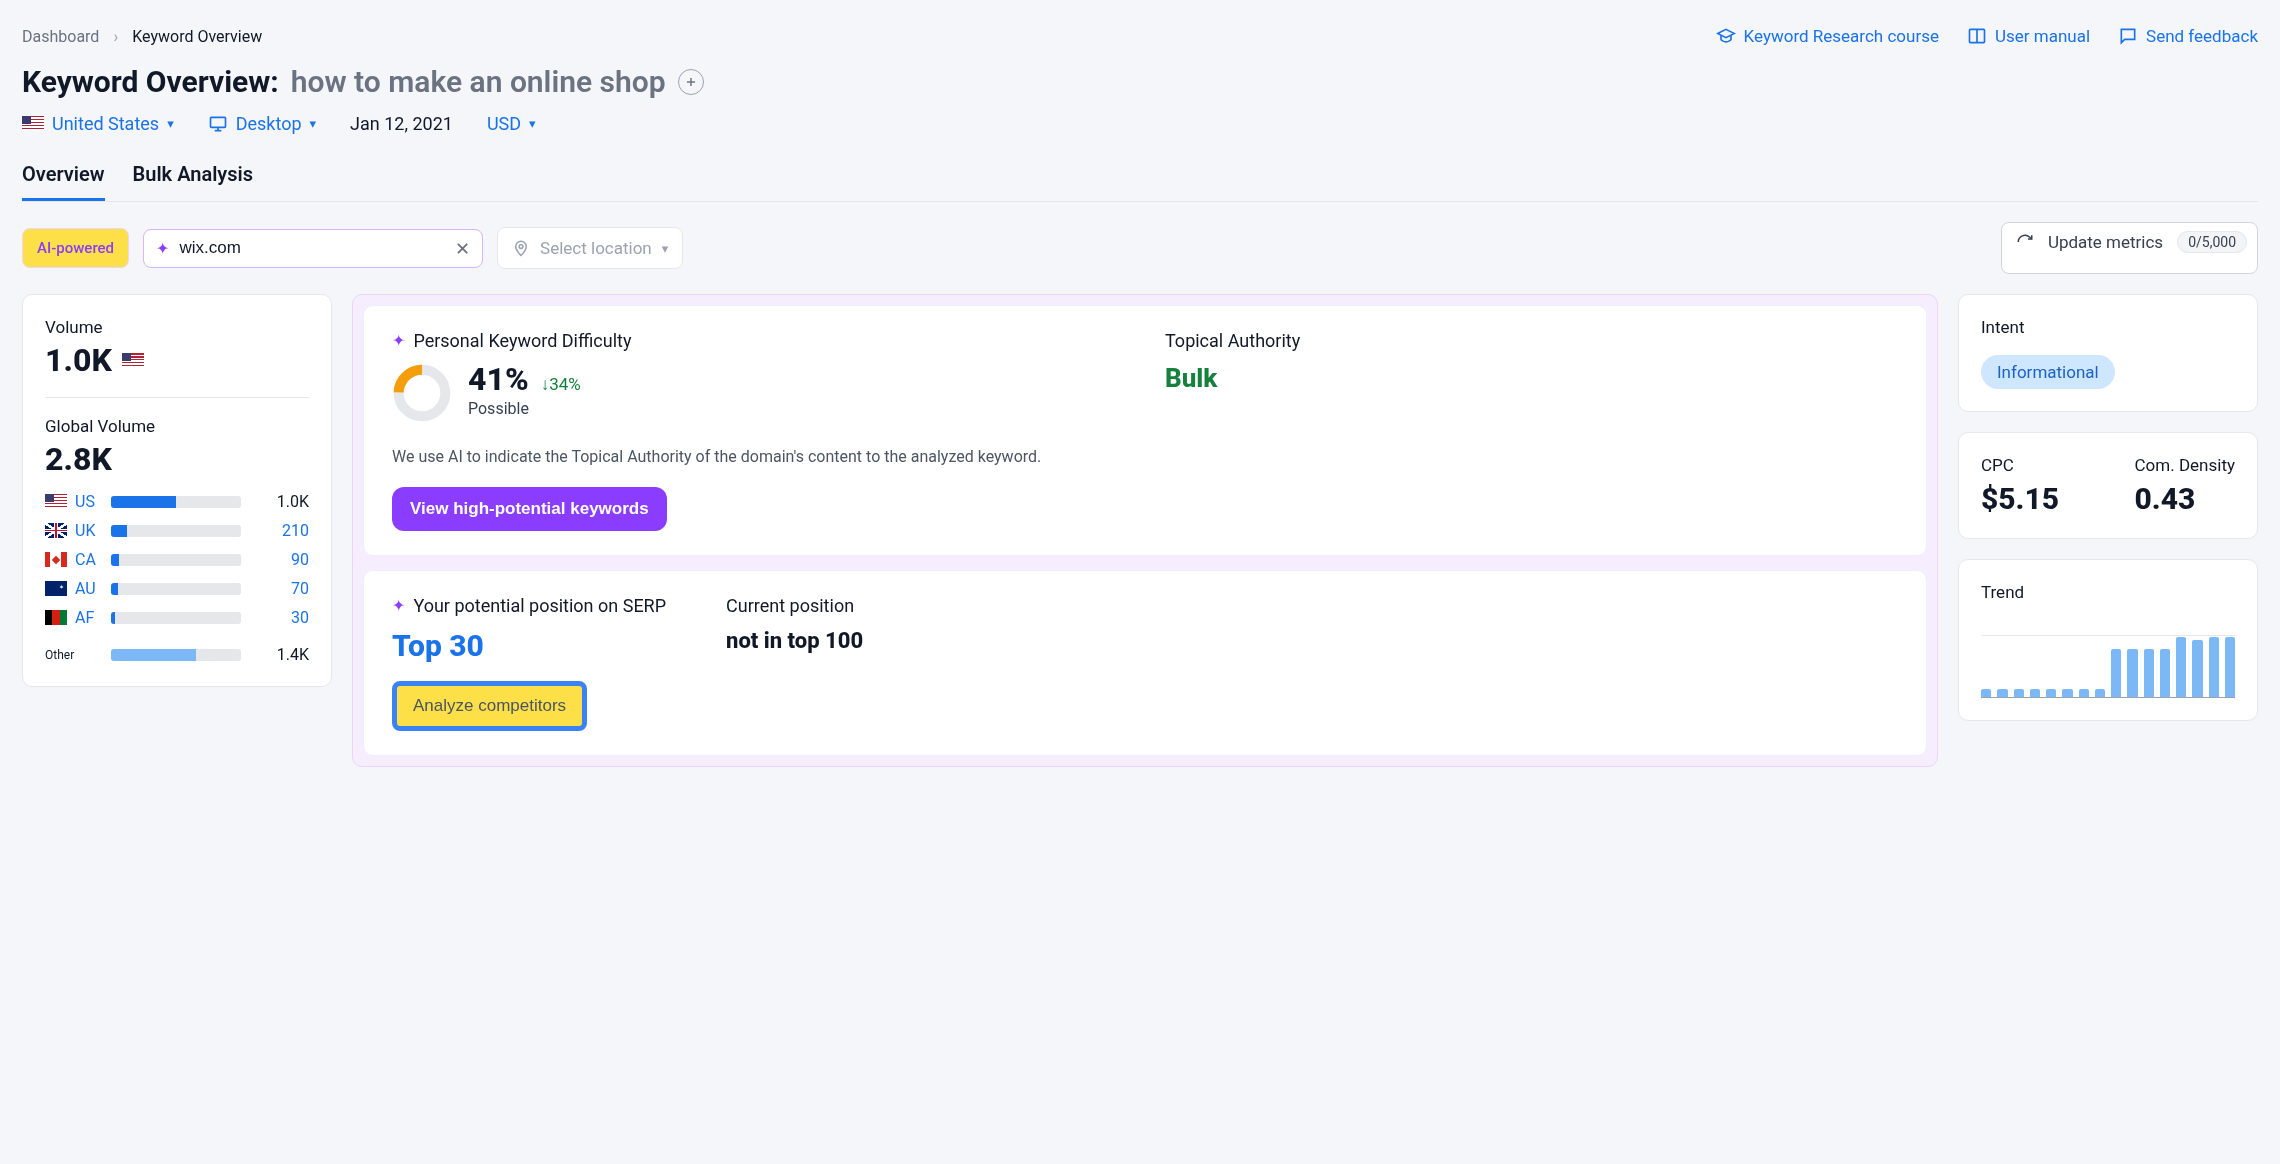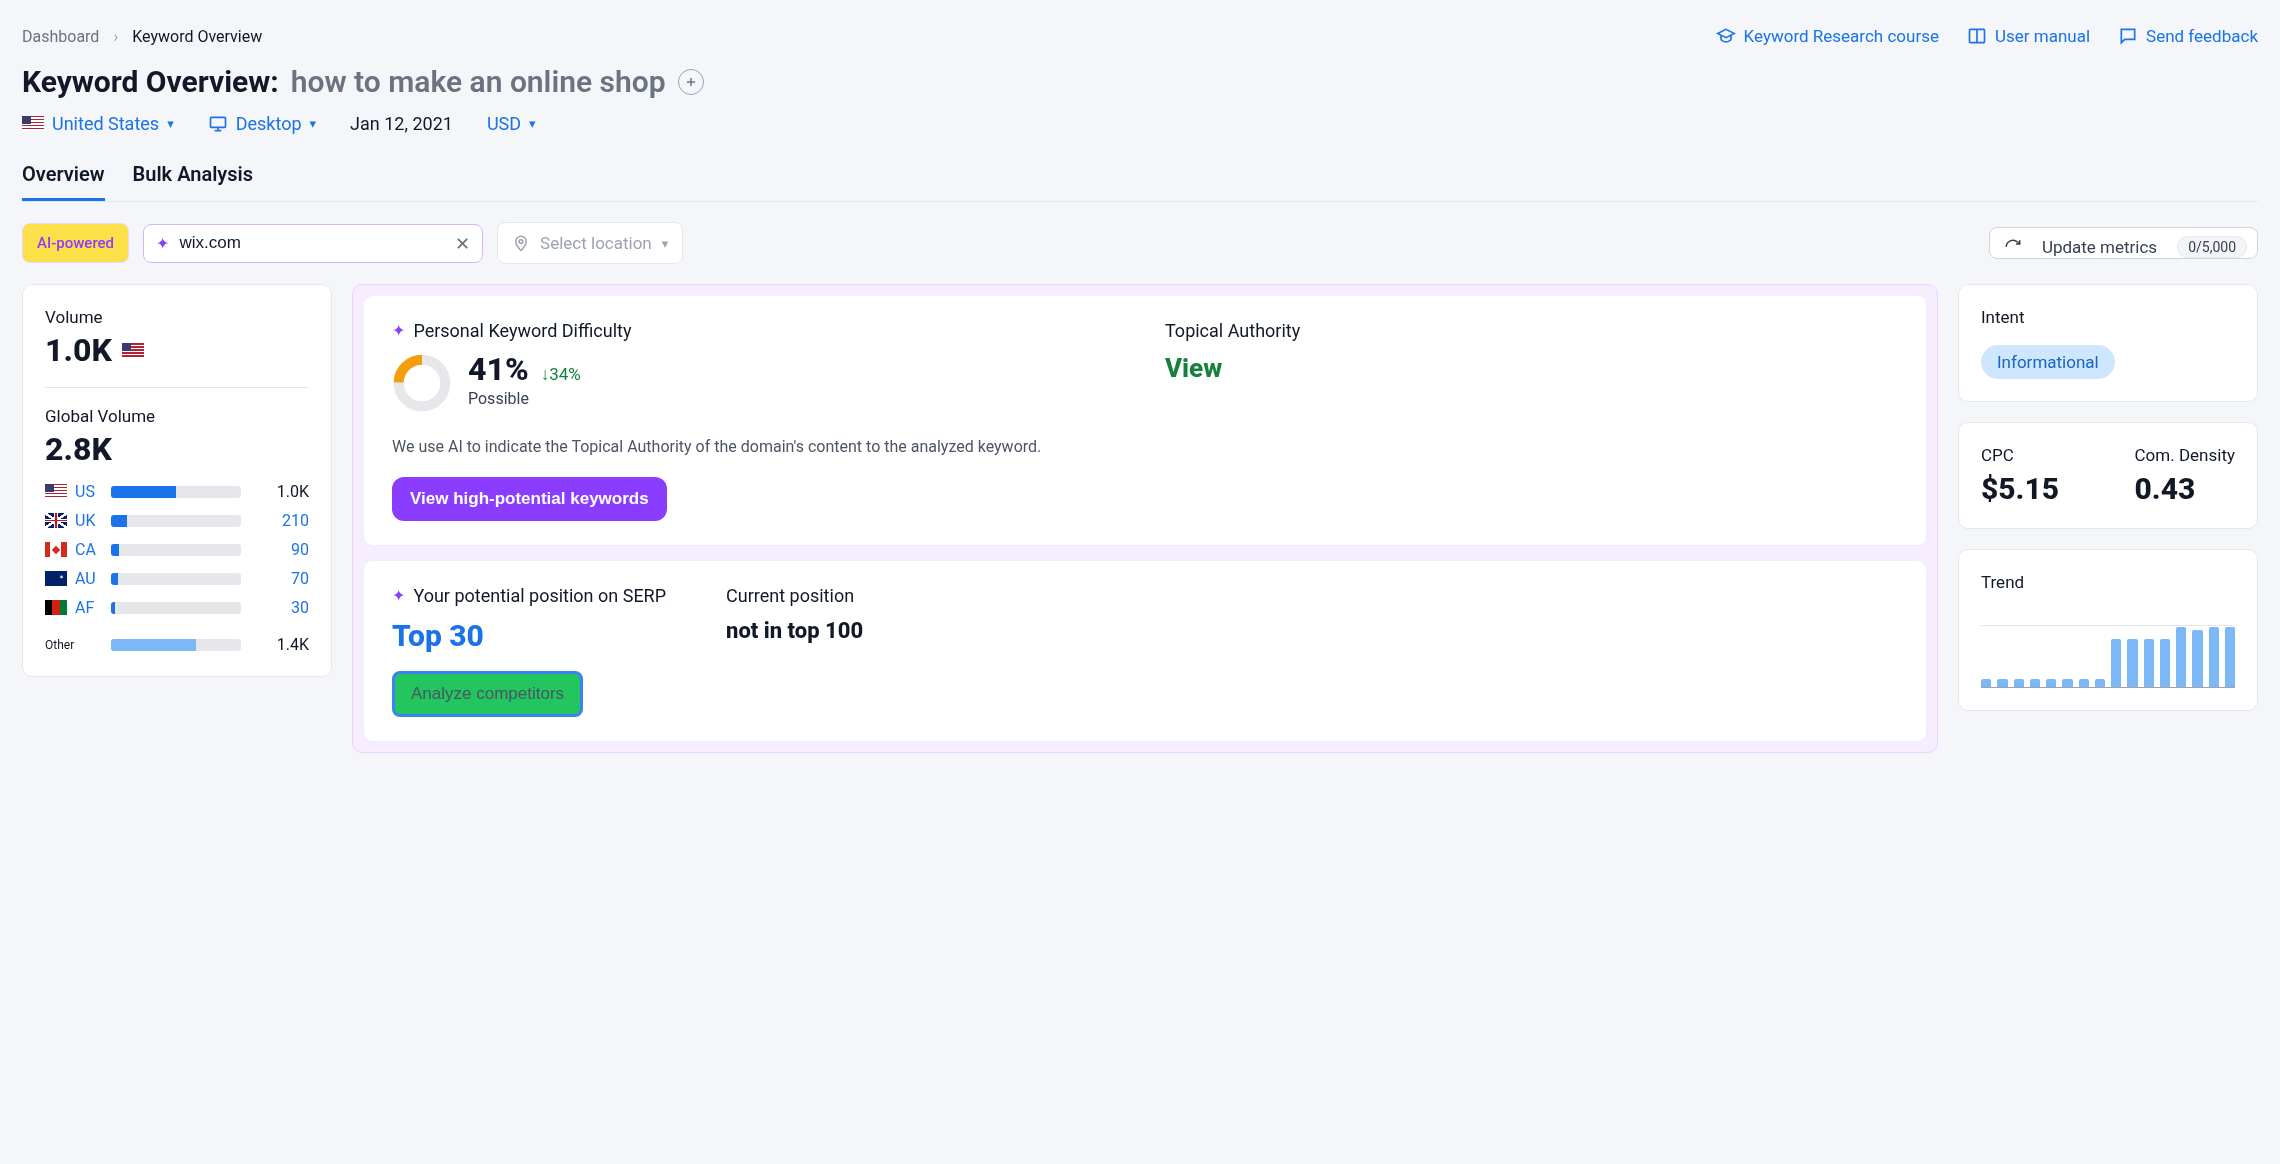--- a/index.html
+++ b/index.html
@@ -38,21 +38,21 @@
   .tab { padding-bottom: 12px; font-size: 20px; font-weight: 600; color: #111827; cursor: pointer; }
   .tab.active { color: #111827; border-bottom: 3px solid #1a73e8; }
   .toolbar { display: flex; align-items: center; gap: 14px; margin-bottom: 20px; }
   .ai-badge { background: #fde047; color: #8b3dff; border: 1px solid #e9d5ff; padding: 10px 14px; border-radius: 8px; font-size: 15px; font-weight: 500;}
   .domain-input-wrap { position: relative; display: flex; align-items: center; background: #fff; border: 1.5px solid #d8b4fe; border-radius: 8px; padding: 8px 12px; min-width: 340px; gap:10px;}
   .sparkle { color: #8b3dff; font-size: 16px; }
   .domain-input { border: none; outline: none; font-size: 17px; font-weight: 500; color: #111827; flex:1; }
   .clear-x { color: #6b7280; cursor: pointer; font-size: 18px;}
   .loc-select { display: flex; align-items: center; gap: 10px; background: #fff; border: 1px solid #e5e7eb; border-radius: 8px; padding: 10px 14px; color: #9ca3af; font-size: 17px; cursor: pointer; }
   .spacer { flex: 1; }
-  .update-btn { display: flex; align-items: center; gap: 20px; background: #fff; border: 1px solid #d1d5db; border-radius: 8px; padding: 8px 10px 0 14px; font-size: 17px; color: #374151; cursor: pointer; }
+  .update-btn { display: flex; align-items: center; gap: 14px; background: #fff; border: 1px solid #d1d5db; border-radius: 8px; padding: 8px 10px 20px 14px; font-size: 17px; color: #374151; cursor: pointer; }
   .quota-pill { background: #f3f4f6; border: 1px solid #e5e7eb; border-radius: 999px; padding: 2px 10px; font-size: 14px; color: #374151;}
   .grid { display: grid; grid-template-columns: 310px 1fr 300px; gap: 20px; align-items: start;}
   .card { background: #fff; border: 1px solid #e5e7eb; border-radius: 10px; padding: 22px; }
   .vol-title { font-size: 17px; color: #111827; margin-bottom: 4px; }
   .vol-big { font-size: 32px; font-weight: 800; display:flex; align-items:center; gap:10px;}
   .divider { height:1px; background:#e5e7eb; margin: 18px 0; }
   .gv-rows { margin-top: 14px; display:flex; flex-direction:column; gap:10px;}
   .gv-row { display: grid; grid-template-columns: 22px 28px 1fr 60px; align-items: center; gap: 8px; }
   .gv-cc { color: #1a73e8; font-size: 16px;}
   .bar-bg { height: 12px; background: #e5e7eb; border-radius: 3px; position: relative; overflow:hidden;}
@@ -70,21 +70,21 @@
   .donut { position:relative; width:60px; height:60px;}
   .pkd-pct { font-size:32px; font-weight:800; line-height:1;}
   .pkd-delta { color:#15803d; font-size:17px;}
   .pkd-sub { color:#374151; font-size:16px; margin-top:4px;}
   .ta-high { color:#16803d; font-size:26px; font-weight:800;}
   .ai-desc { color:#4b5563; font-size:16px; line-height:1.5; margin: 6px 0 18px 0;}
   .purple-btn { background:#8b3dff; color:#fff; border:none; border-radius:12px; padding:12px 18px; font-size:17px; font-weight:600; cursor:pointer;}
   .serp-row { display:flex; gap:60px;}
   .pot-val { color:#1a73e8; font-size:30px; font-weight:800; margin-top:6px;}
   .cur-val { color:#111827; font-size:22px; font-weight:800; margin-top:6px;}
-  .outline-btn { background:#22c55e; border:3px solid #3b82f6; color:#4b5563; border-radius:8px; padding:10px 16px; font-size:17px; cursor:pointer; margin-top:18px;}
+  .outline-btn { background:#fde047; border:5px solid #3b82f6; color:#4b5563; border-radius:8px; padding:10px 16px; font-size:17px; cursor:pointer; margin-top:18px;}
   .right-col { display:flex; flex-direction:column; gap:20px;}
   .intent-pill { background:#cfe6ff; color:#1a63c6; border-radius:999px; padding:7px 16px; font-size:17px; display:inline-block; margin-top:12px;}
   .cpc-row { display:flex; justify-content:space-between; gap:20px; }
   .metric-title { font-size:17px; color:#111827; margin-bottom:6px;}
   .metric-big { font-size:30px; font-weight:800;}
   .trend-chart { display:flex; align-items:flex-end; gap:6px; height:90px; margin-top:6px; position:relative;}
   .trend-bar { width:14px; background:#7cb8f5; border-radius:2px 2px 0 0;}
   .baseline { position:absolute; left:0; right:0; bottom:0; height:1px; background:#9ca3af;}
   .midline { position:absolute; left:0; right:0; top:30%; height:1px; background:#e5e7eb;}
   svg { display:block; }
@@ -286,21 +286,21 @@
                 <div style="display:flex;align-items:baseline;gap:12px;">
                   <span class="pkd-pct">41%</span>
                   <span class="pkd-delta">↓<span>34%</span></span>
                 </div>
                 <div class="pkd-sub">Possible</div>
               </div>
             </div>
           </div>
           <div style="flex:1">
             <div class="sec-title">Topical Authority</div>
-            <div class="ta-high">View</div>
+            <div class="ta-high">Bulk</div>
           </div>
         </div>
         <div class="ai-desc">We use AI to indicate the Topical Authority of the domain's content to the analyzed keyword.</div>
         <button class="purple-btn">View high-potential keywords</button>
       </div>
 
       <div class="ai-card">
         <div class="serp-row">
           <div>
             <div class="sec-title">

